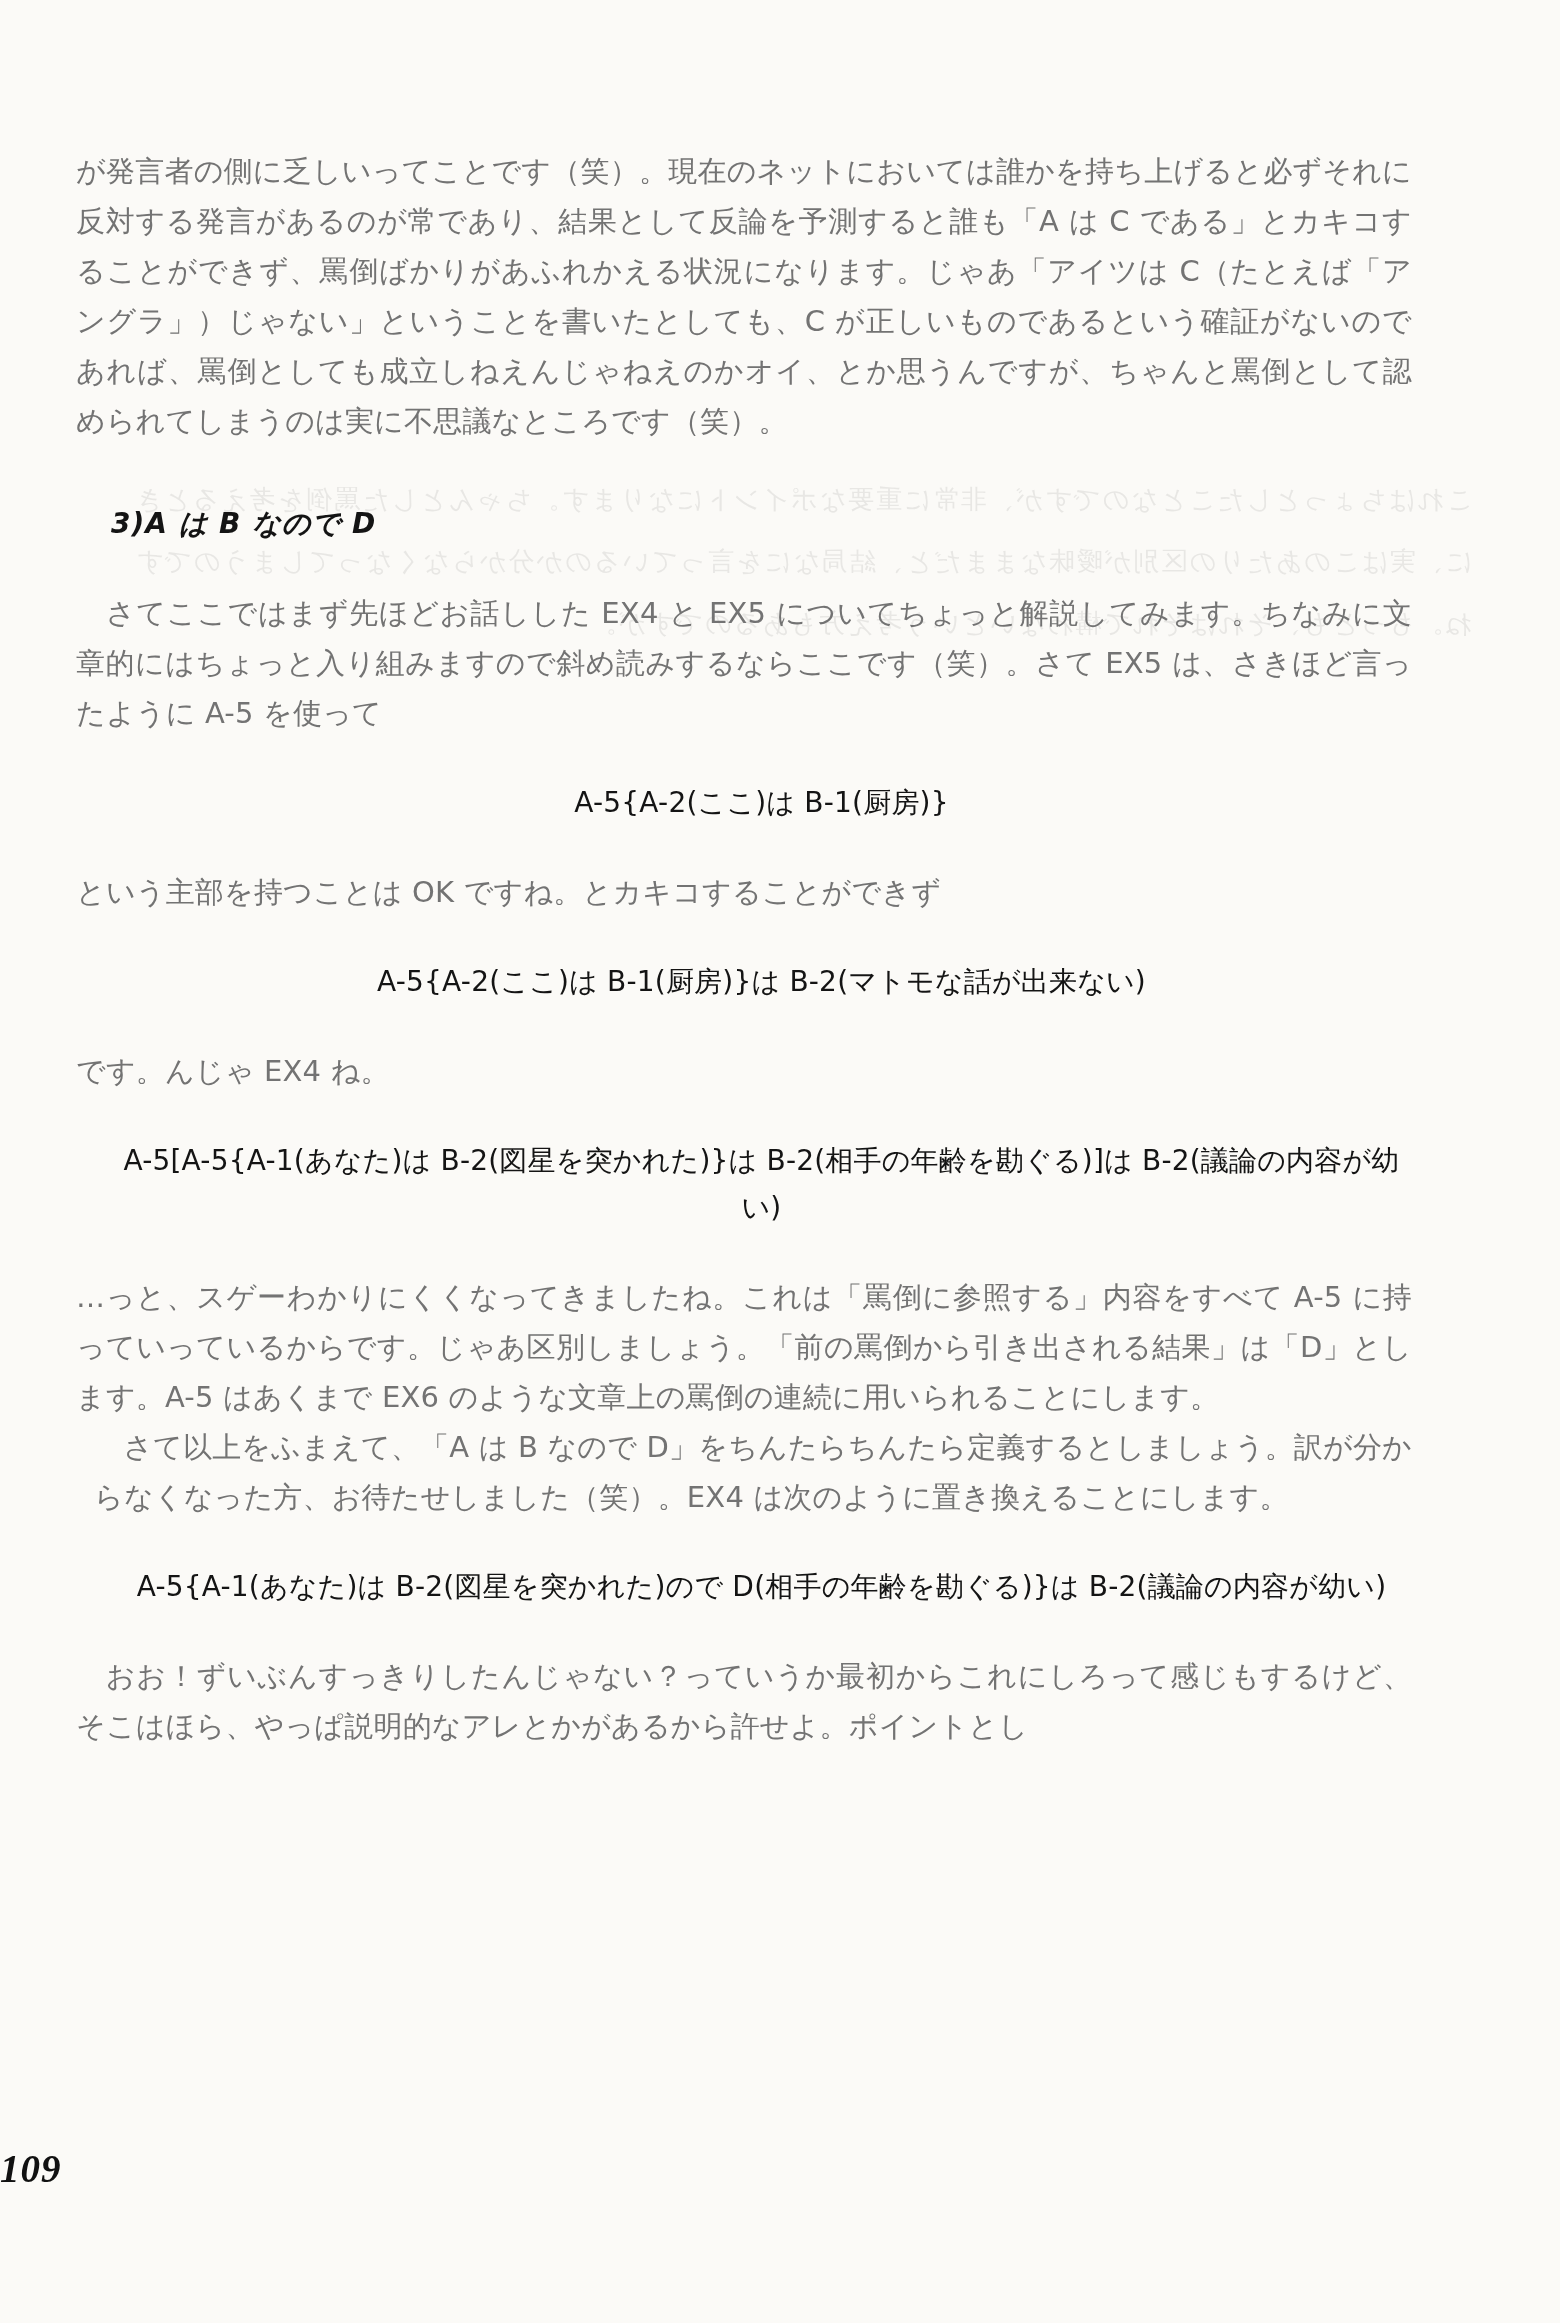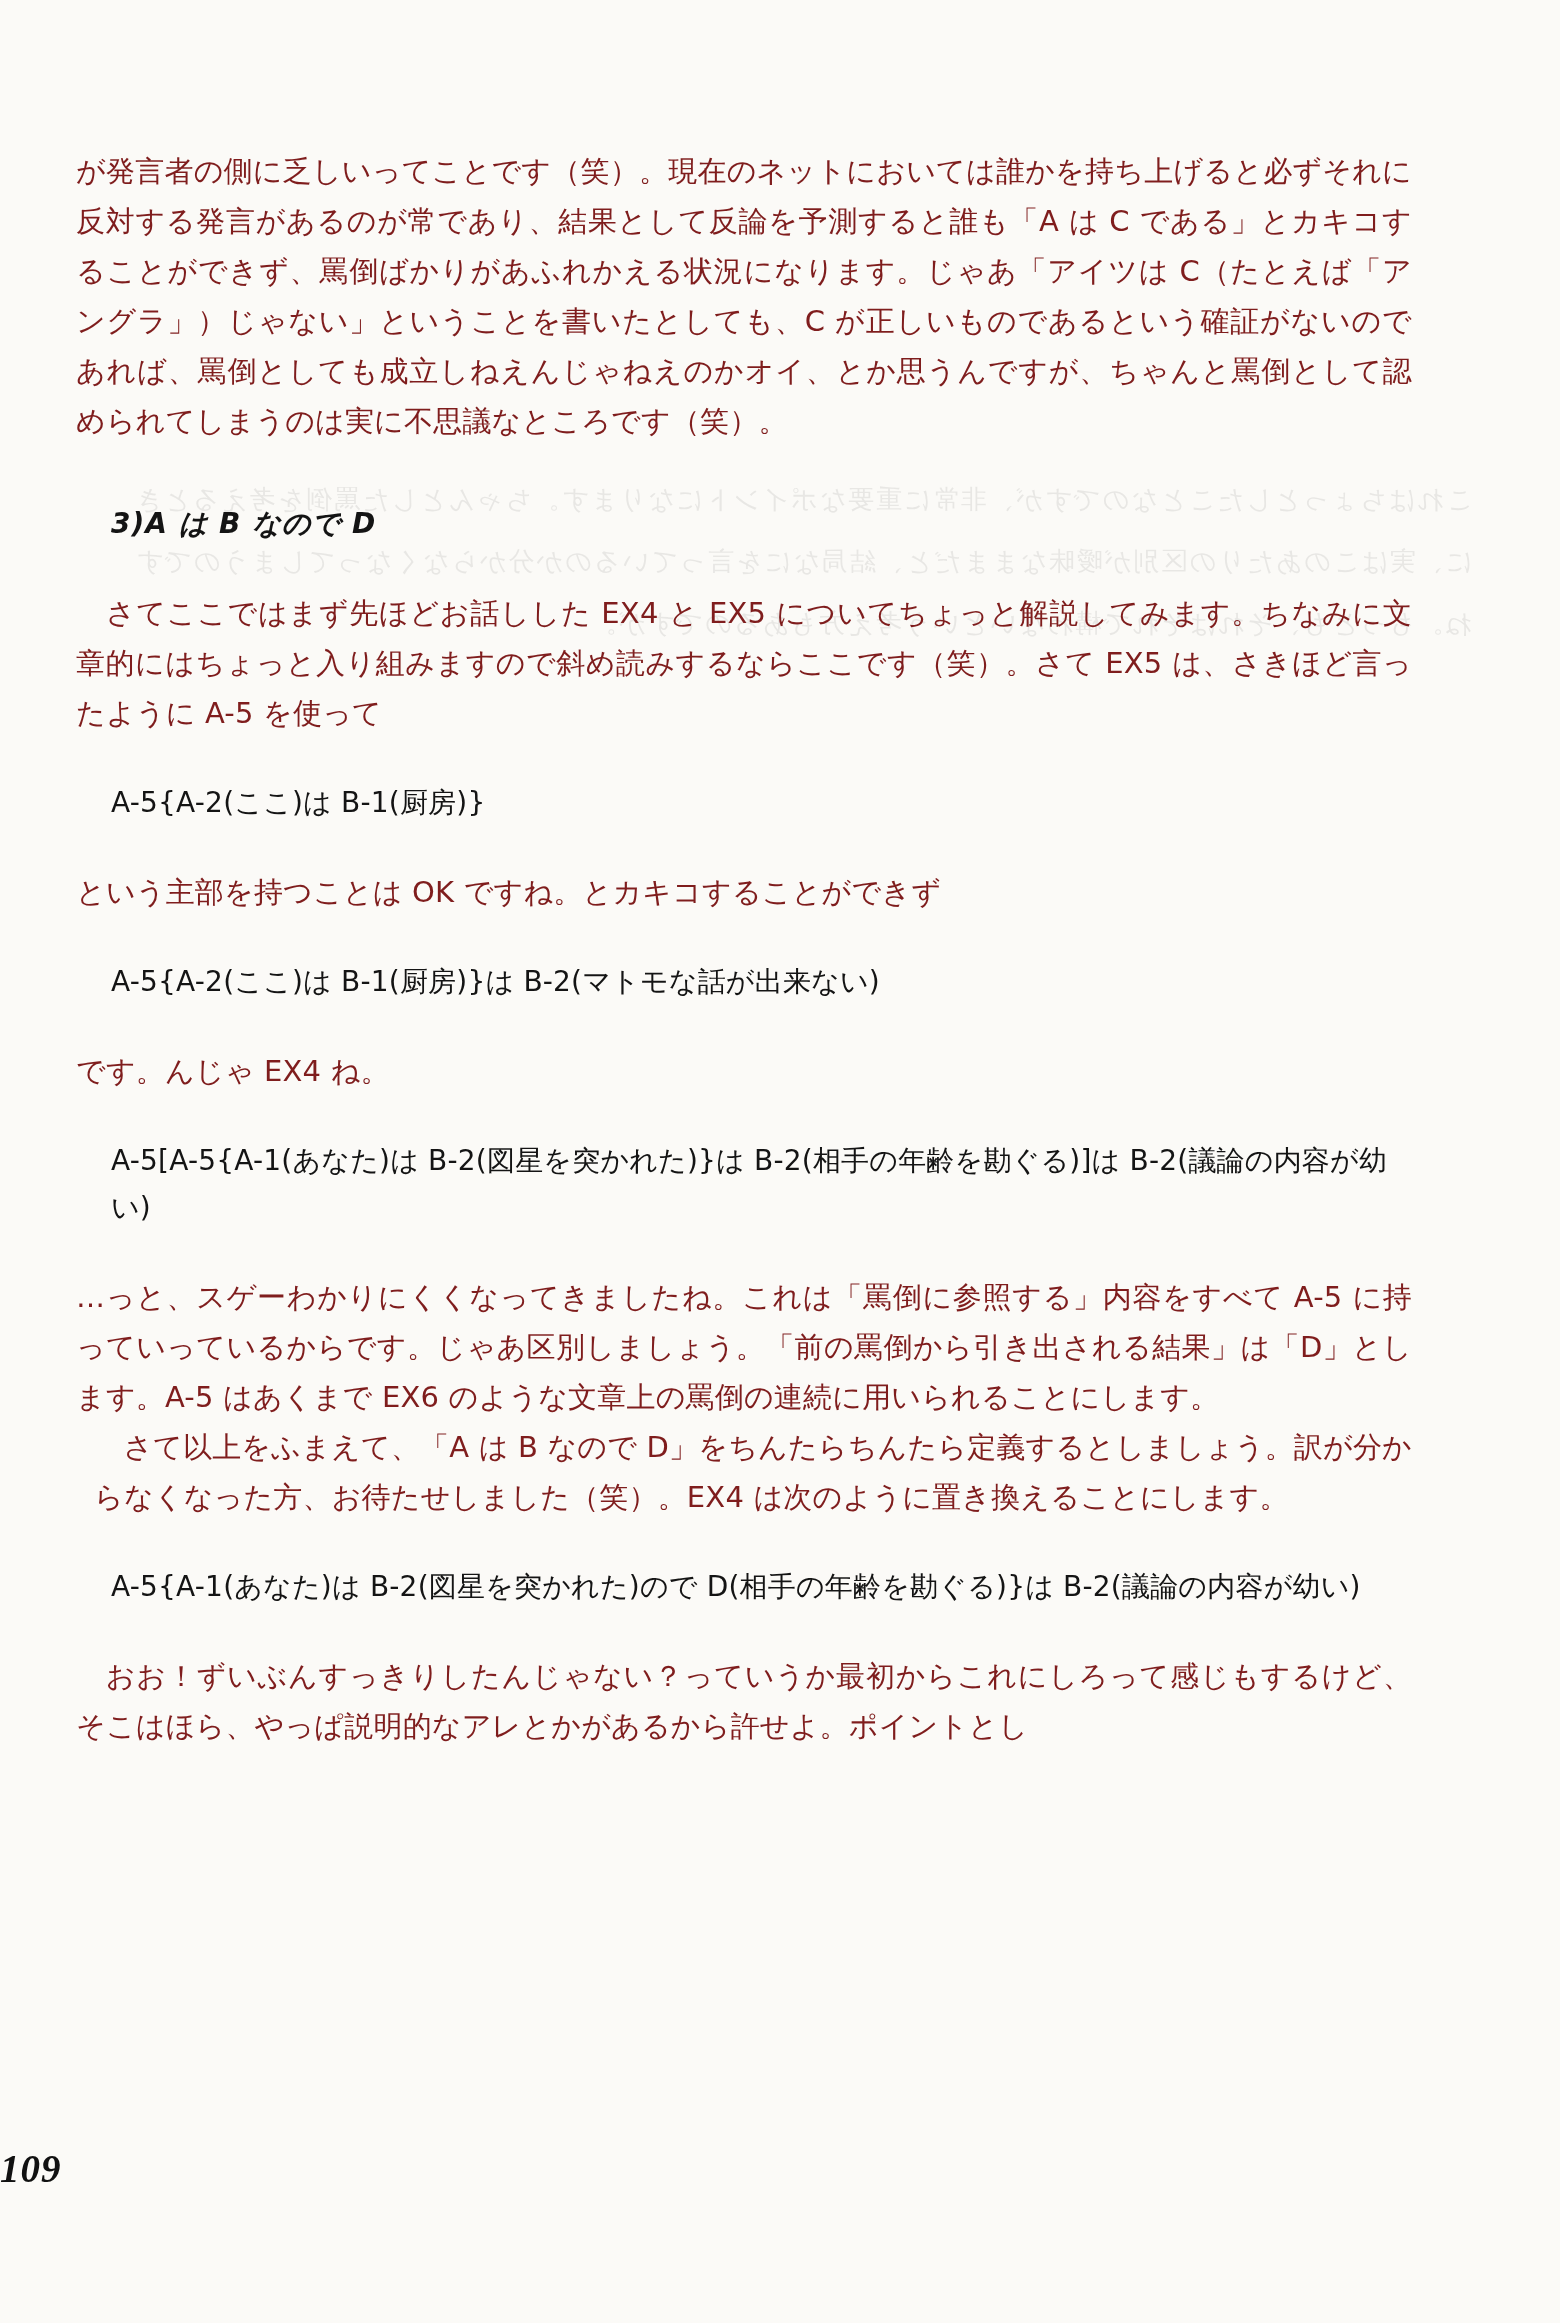--- a/index.html
+++ b/index.html
@@ -37,21 +37,21 @@
     font-family: "DejaVu Sans", sans-serif;
   }
   .content {
     position: absolute;
     left: 76px;
     top: 146px;
     width: 1336px;
   }
   p {
     margin: 0;
-    color: #7f1d1d;
+    color: #737373;
     font-family: "DejaVu Sans", "Liberation Sans", sans-serif;
     font-size: 29px;
     line-height: 50px;
     text-align: justify;
     text-justify: inter-character;
     letter-spacing: 0.2px;
   }
   .para + .para { margin-top: 0; margin-left: 18px; }
   .gap-sm { margin-top: 5.9px; }
   .heading {
@@ -66,21 +66,21 @@
     font-family: "DejaVu Sans", "Liberation Sans", sans-serif;
   }
   .formula {
     margin-top: 41px;
     margin-bottom: 41px;
     padding-left: 35px;
     font-size: 28px;
     line-height: 47px;
     color: #141414;
     font-family: "DejaVu Sans", "Liberation Sans", sans-serif;
-    text-align: left;
+    text-align: center;
   }
   .formula.wrap {
     padding-left: 35px;
     text-indent: 0;
   }
   .page-number {
     position: absolute;
     left: 0;
     right: 0;
     top: 2146px;

